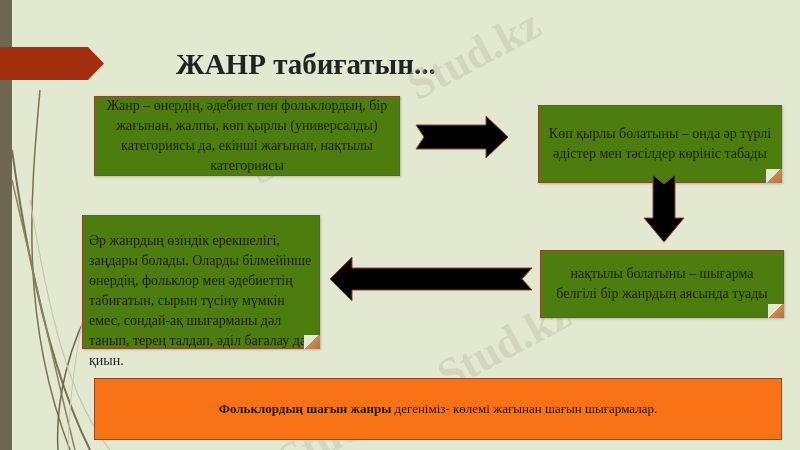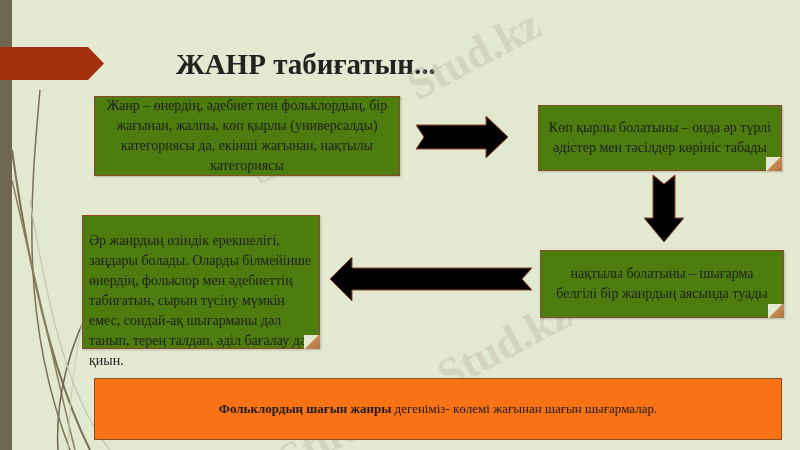--- a/index.html
+++ b/index.html
@@ -42,21 +42,21 @@
       line-height: 20px;
       color: #1f1f1f;
       box-shadow: 1px 1px 2px rgba(0,0,0,0.2);
     }
     .box.center { text-align: center; display: flex; align-items: center; justify-content: center; }
     .box .fold {
       position: absolute; right: -1px; bottom: -1px; width: 16px; height: 14px;
       background: linear-gradient(135deg, #e3e8d0 0%, #e3e8d0 50%, #c98c55 50%, #b07040 100%);
     }
     #box1 { left: 94px; top: 96px; width: 306px; height: 80px; padding: 2px 6px; }
-    #box2 { left: 538px; top: 105px; width: 244px; height: 66px; padding: 2px 8px; }
+    #box2 { left: 538px; top: 105px; width: 244px; height: 78px; padding: 2px 8px; }
     #box3 { left: 540px; top: 250px; width: 244px; height: 68px; padding: 16px 8px; justify-content: center; }
     #box4 { left: 82px; top: 215px; width: 238px; height: 134px; padding: 15px 6px; text-align: left; }
     .bottom-box {
       position: absolute; left: 94px; top: 378px; width: 688px; height: 62px;
       background: #f97316; border: 1.5px solid #8c4a2a;
       display: flex; align-items: center; justify-content: center;
       font-size: 13px; color: #1a1a1a;
     }
     .bottom-box b { font-weight: bold; }
     .arrow { position: absolute; }

